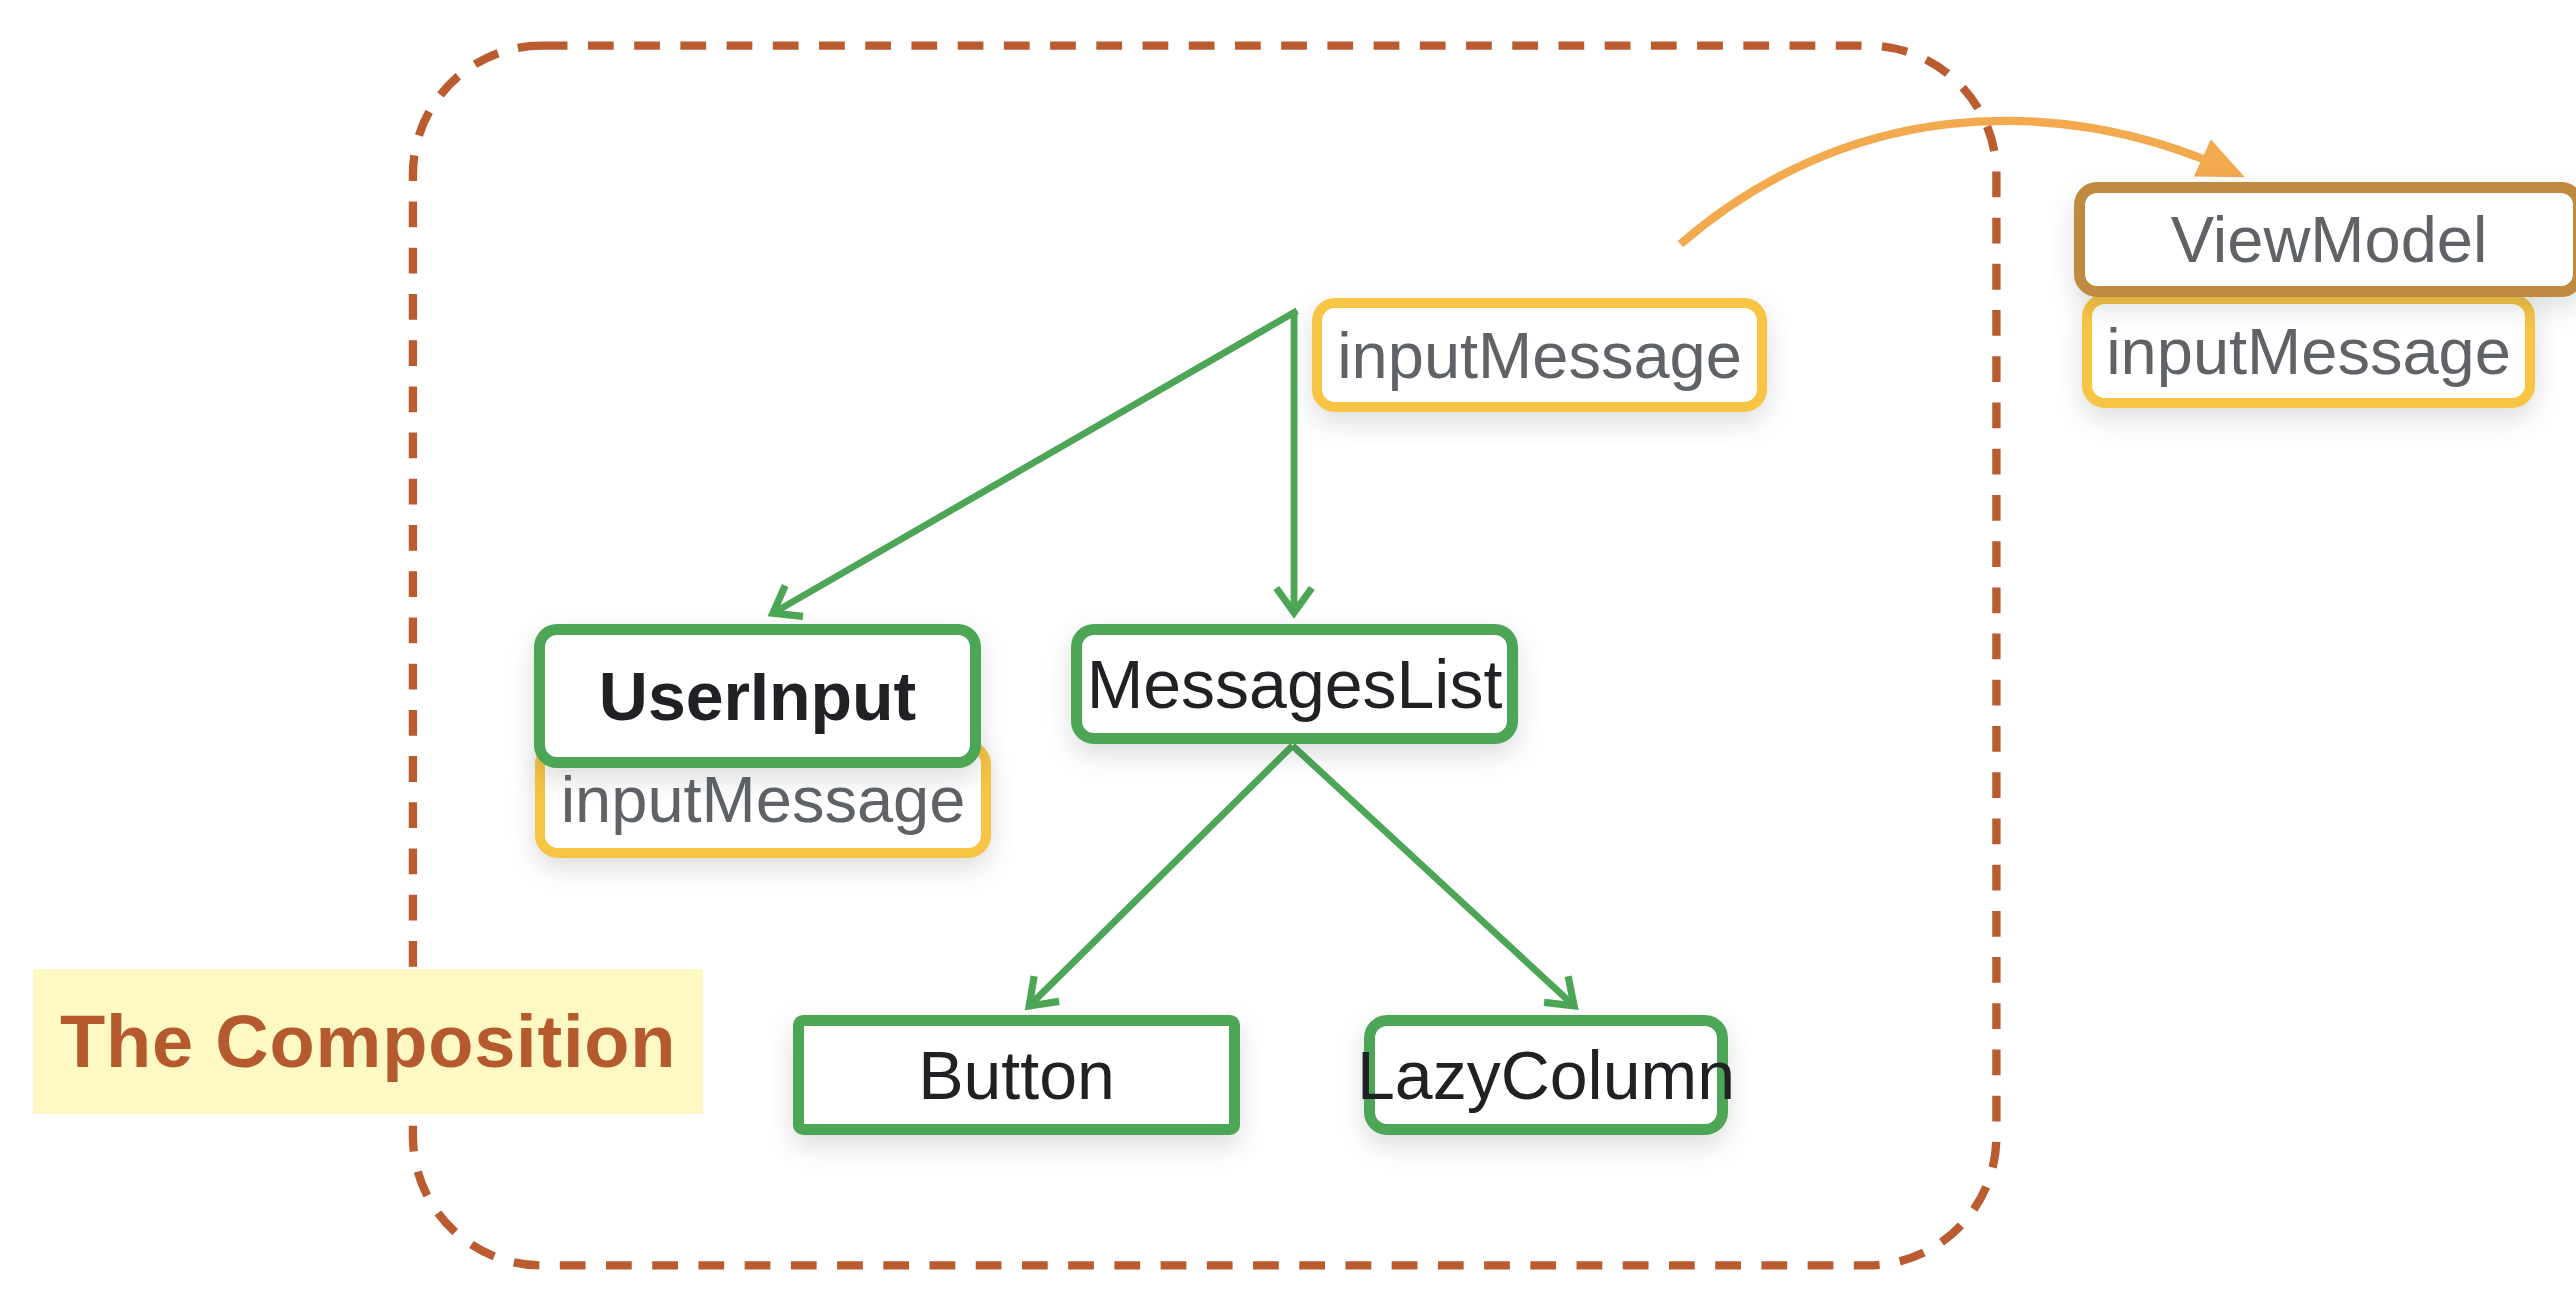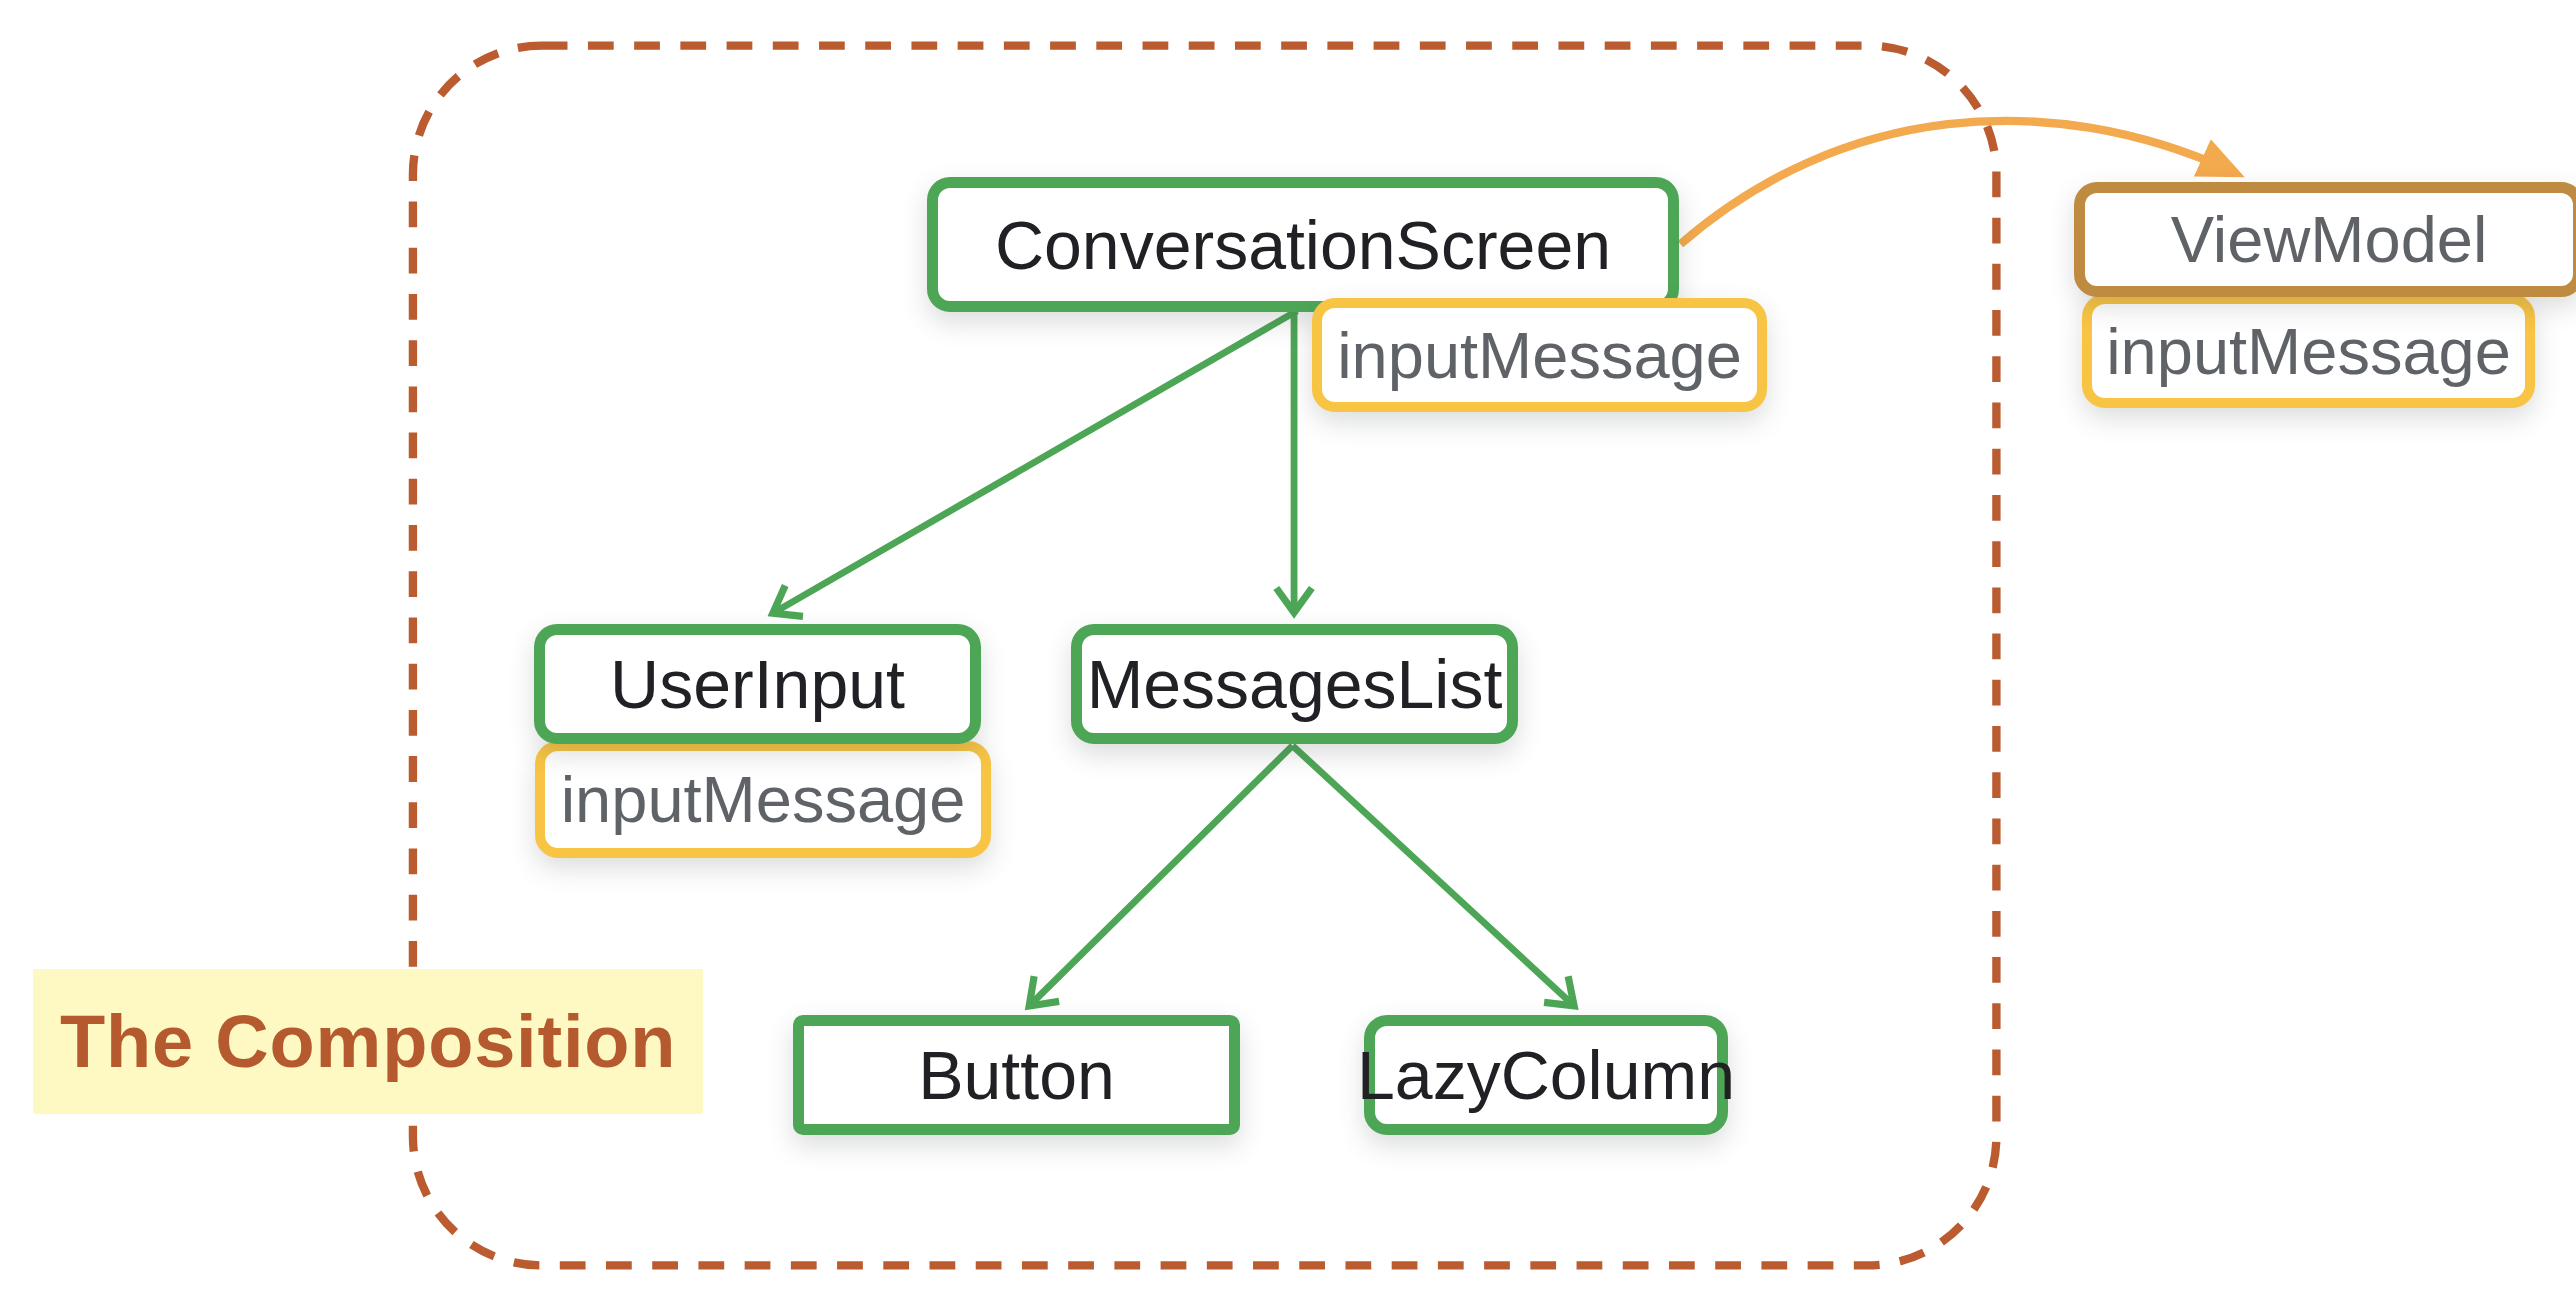--- a/index.html
+++ b/index.html
@@ -74,25 +74,22 @@
   </svg>
 
   <div class="node node-yellow yellow-behind" style="left:529px;top:741px;width:456px;height:117px;">
     <span class="prop-label">inputMessage</span>
   </div>
 
   <div class="node node-yellow yellow-behind" style="left:2076px;top:294px;width:453px;height:114px;">
     <span class="prop-label">inputMessage</span>
   </div>
 
-  <div class="node node-green" style="left:927px;top:177px;width:752px;height:135px;">
-    <span class="node-label">ConversationScreen</span>
-  </div>
 
-  <div class="node node-green" style="left:534px;top:624px;width:447px;height:120px;">
+  <div class="node node-green" style="left:534px;top:624px;width:447px;height:144px;font-weight:bold;">
     <span class="node-label">UserInput</span>
   </div>
 
   <div class="node node-green" style="left:1071px;top:624px;width:447px;height:120px;">
     <span class="node-label">MessagesList</span>
   </div>
 
   <div class="node node-green" style="left:793px;top:1015px;width:447px;height:120px;border-radius:10px;">
     <span class="node-label">Button</span>
   </div>

